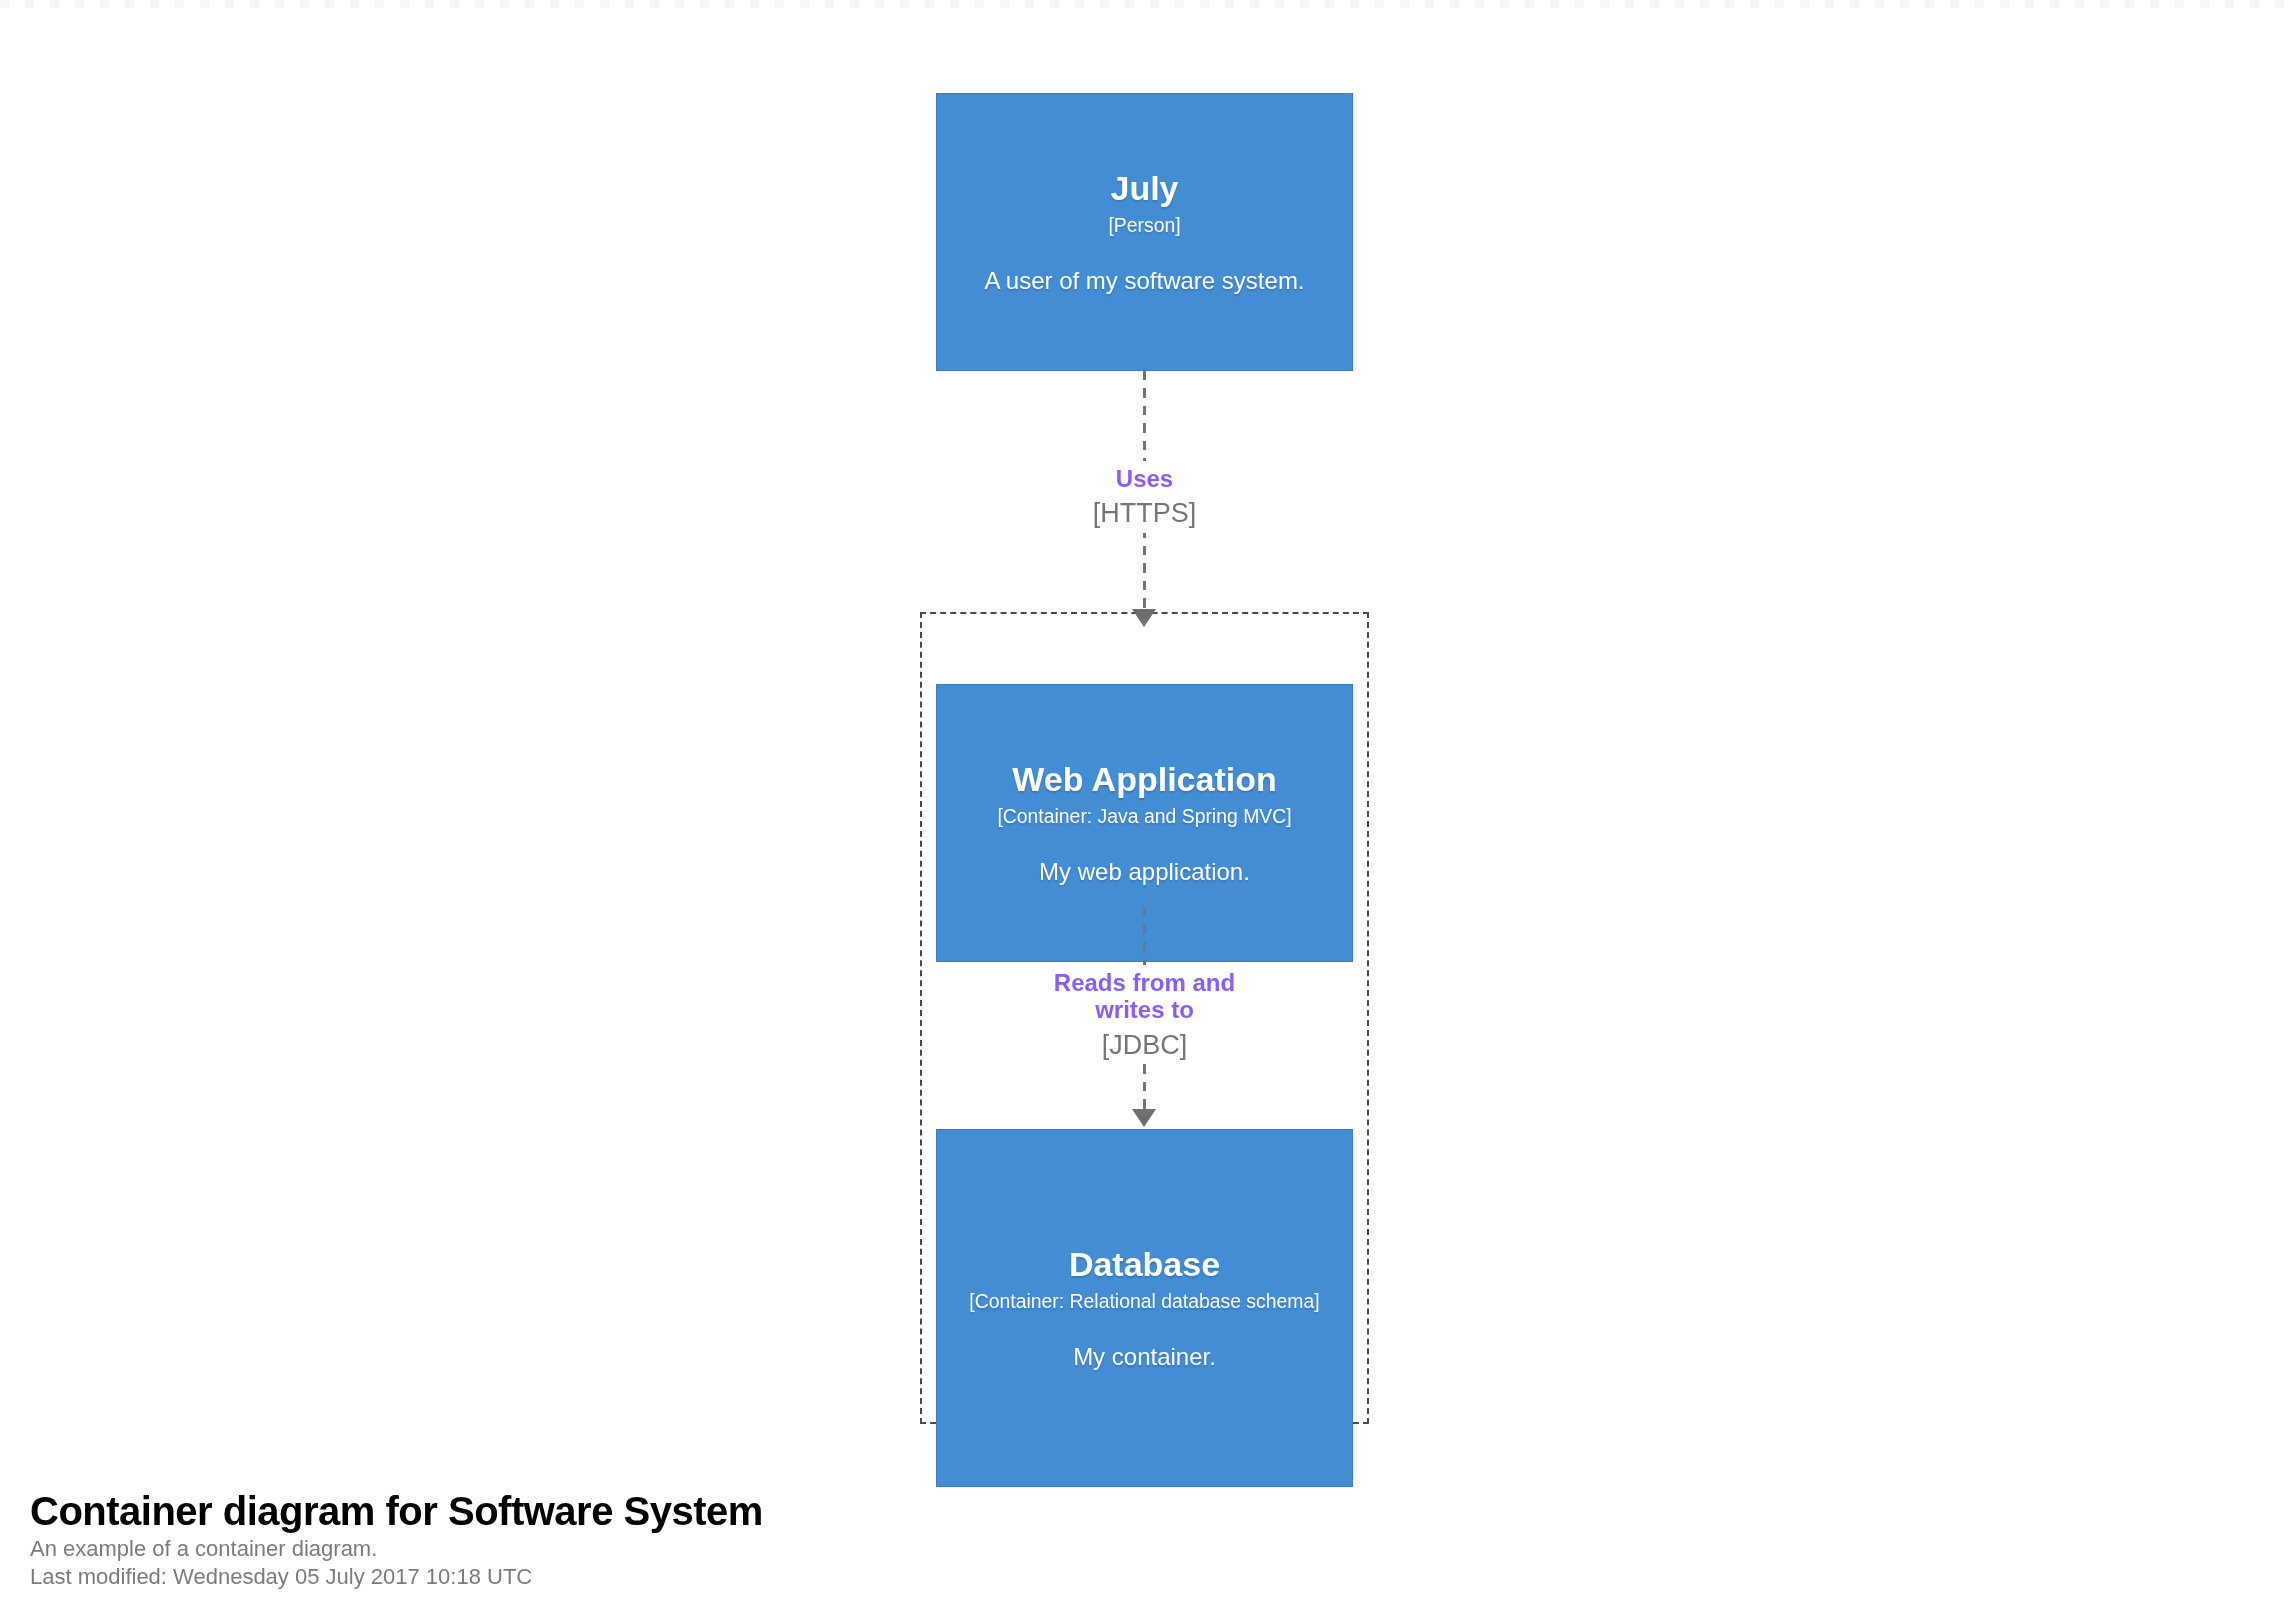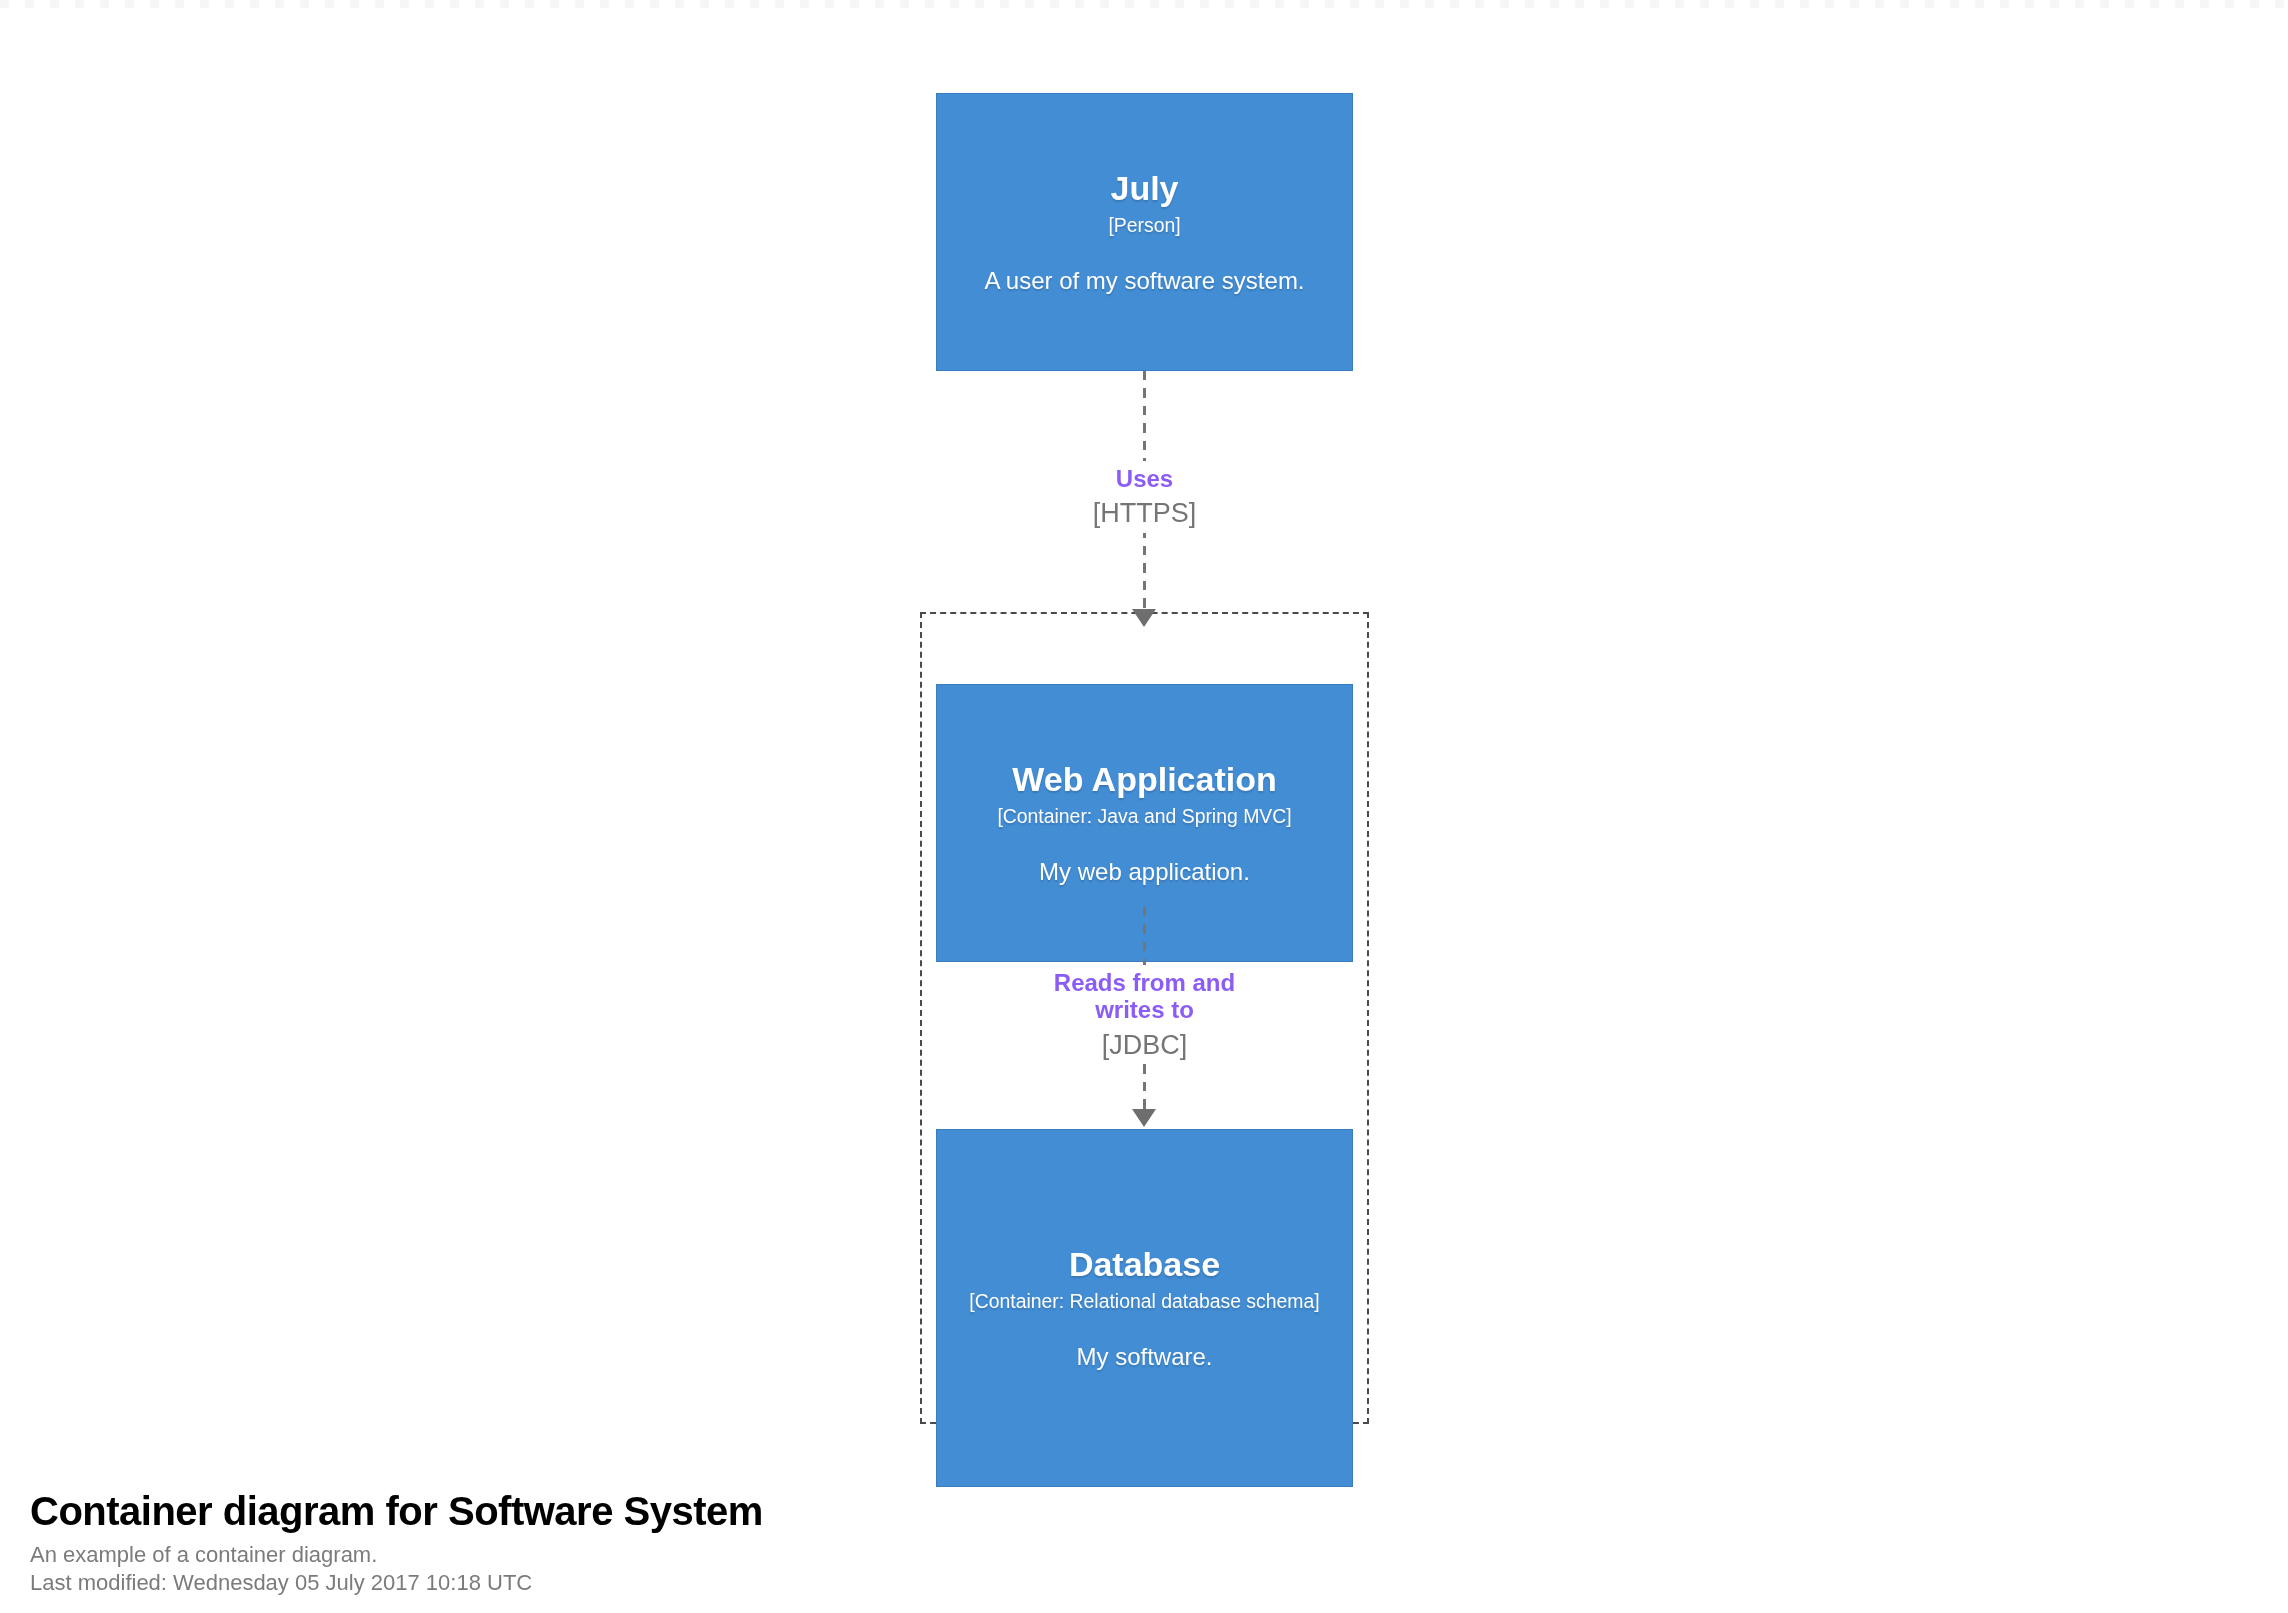--- a/index.html
+++ b/index.html
@@ -107,21 +107,21 @@
     font-weight: bold;
     color: #000000;
     line-height: 1.18;
     letter-spacing: -0.5px;
   }
   .footer-sub {
     font-size: 22px;
     color: #7b7b7b;
     line-height: 28px;
   }
-  .footer-sub.first { margin-top: 6px; }
+  .footer-sub.first { margin-top: 0; }
 </style>
 </head>
 <body>
 
 <div class="page-edge"></div>
 
 <div class="boundary"></div>
 
 <div class="element" id="element-user">
   <div class="el-name">July</div>
@@ -145,21 +145,21 @@
 <div class="rel-line" id="rel-line-2"></div>
 <div class="arrowhead" id="arrowhead-2"></div>
 <div class="rel-label" id="rel-label-2">
   <div class="rel-name">Reads from and writes to</div>
   <div class="rel-tech">[JDBC]</div>
 </div>
 
 <div class="element" id="element-database">
   <div class="el-name">Database</div>
   <div class="el-meta">[Container: Relational database schema]</div>
-  <div class="el-desc">My software.</div>
+  <div class="el-desc">My container.</div>
 </div>
 
 <div class="footer">
   <h1 class="footer-title">Container diagram for Software System</h1>
   <div class="footer-sub first">An example of a container diagram.</div>
   <div class="footer-sub">Last modified: Wednesday 05 July 2017 10:18 UTC</div>
 </div>
 
 
 </body></html>

